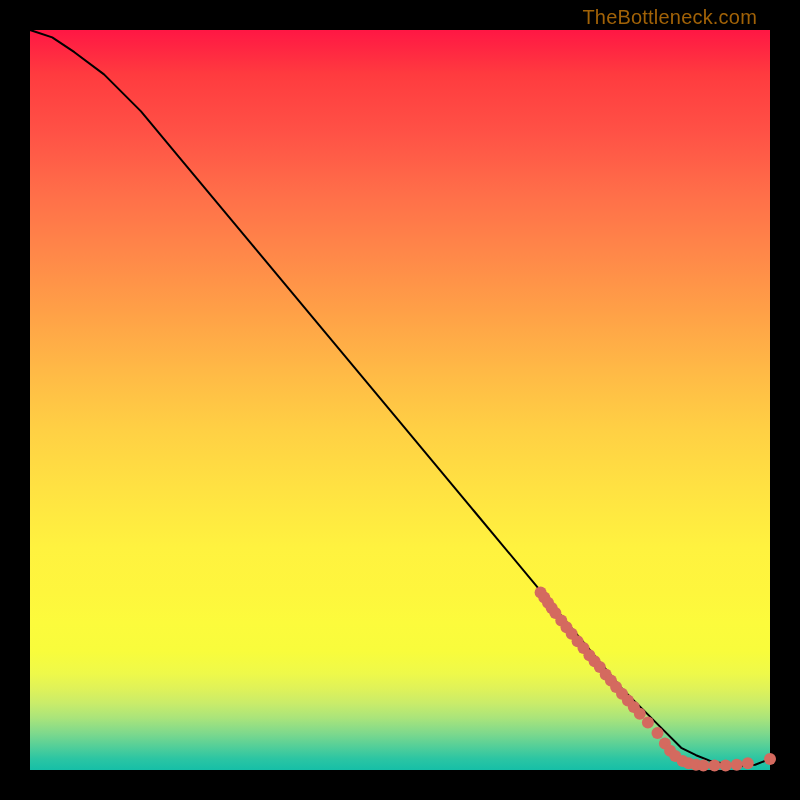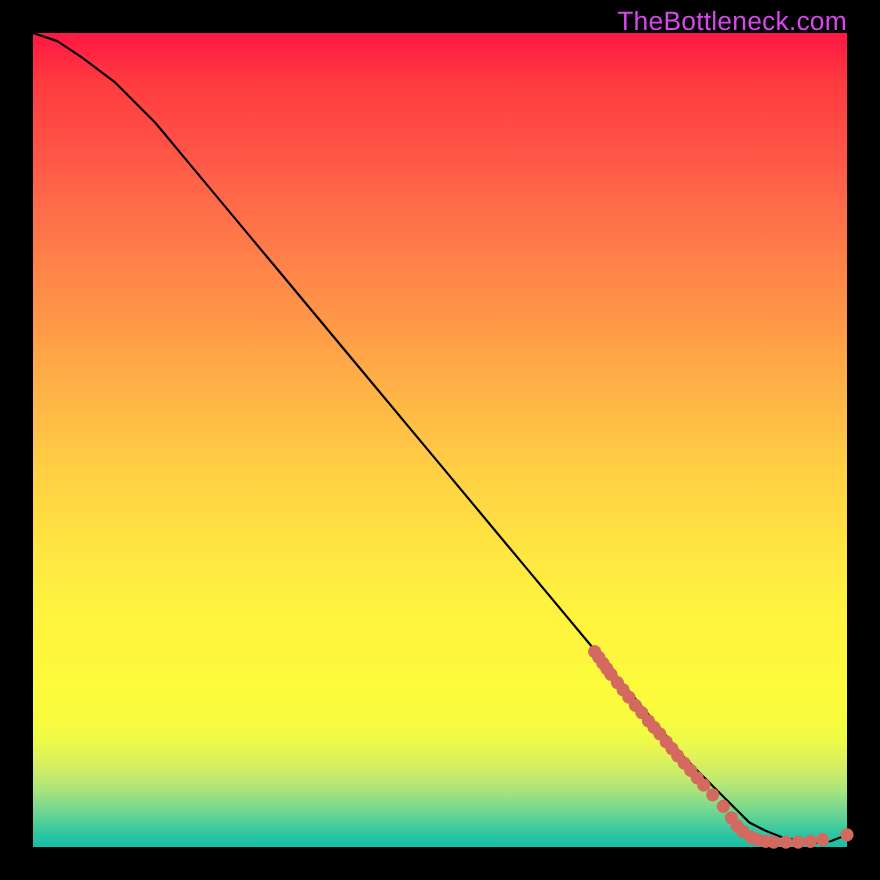--- a/index.html
+++ b/index.html
@@ -45,23 +45,23 @@
       #a9e47b 93%,
       #7fd98c 95%,
       #4fce9a 97%,
       #2bc5a3 98.5%,
       #16bfa7 100%
     );
   }
   .watermark {
     position: absolute;
     top: 6px;
-    right: 30px;
-    color: #d946ef;
-    font-size: 24px;
+    right: 43px;
+    color: #a16207;
+    font-size: 20px;
     letter-spacing: 0.2px;
     user-select: none;
   }
   svg.curve {
     position: absolute;
     left: 0;
     top: 0;
     width: 740px;
     height: 740px;
     overflow: visible;

